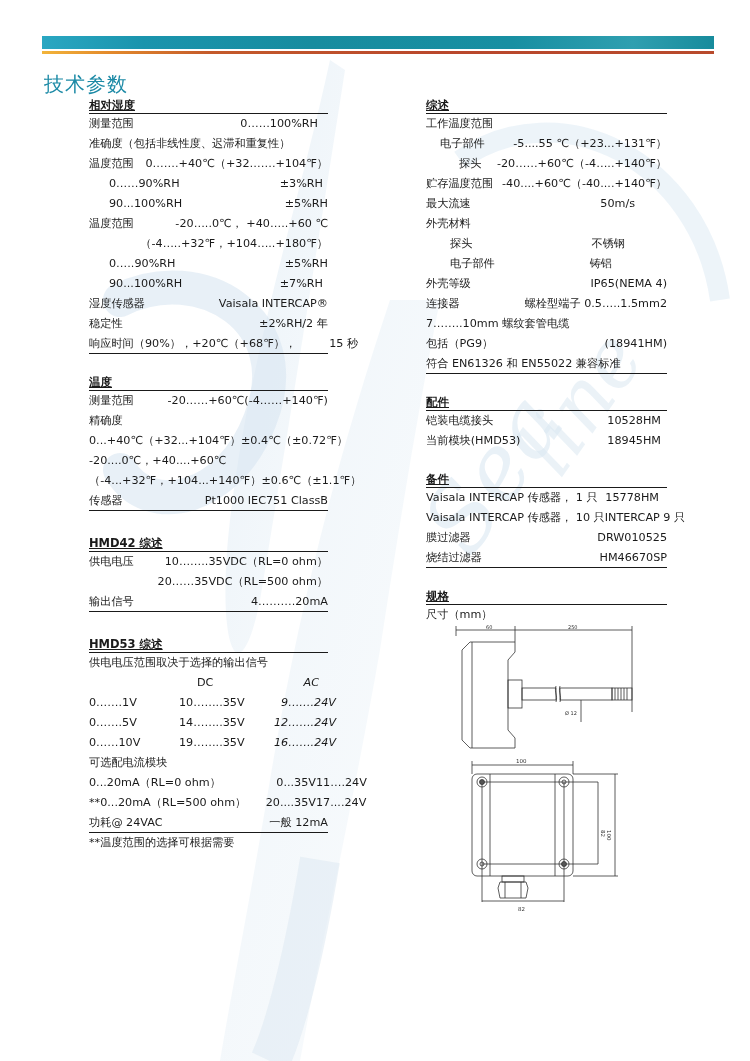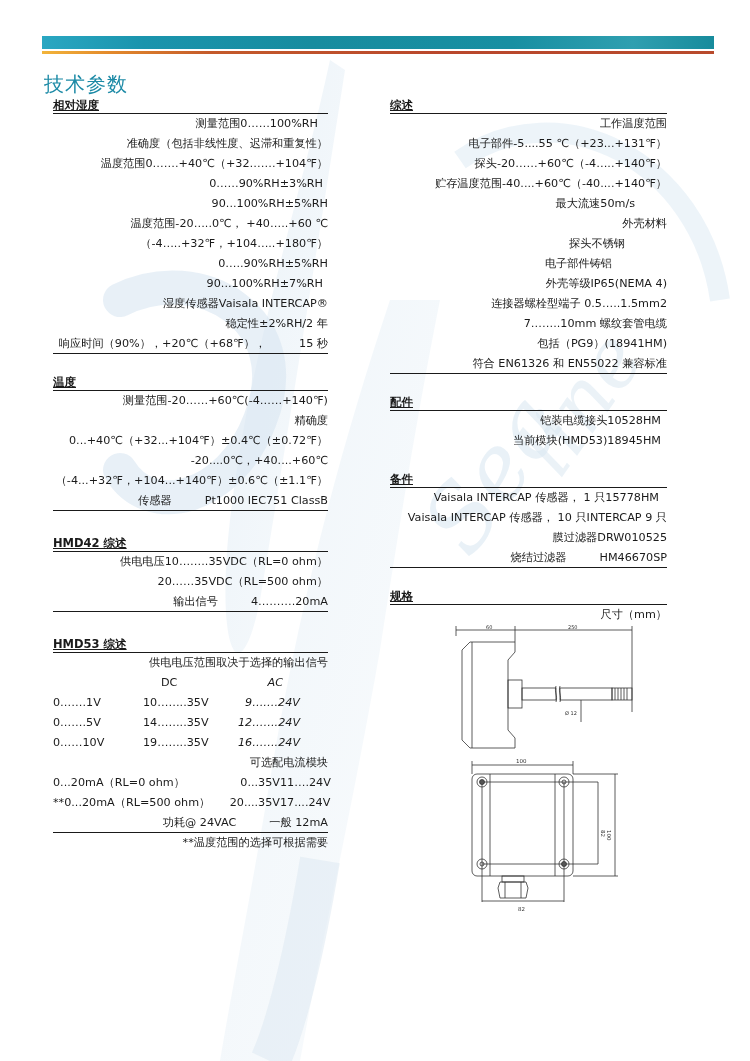--- a/index.html
+++ b/index.html
@@ -20,26 +20,26 @@
     height:3px;
     background:linear-gradient(90deg,#f2b43a 0%,#e38a2b 10%,#c45a2a 25%,#b9472c 60%,#b84a2c 100%);
   }
   .page-title {
     position:absolute; left:44px; top:58px; z-index:1;
     font-size:20px; color:#1c8aa6; letter-spacing:1px; font-weight:normal;font-family:Liberation Serif, serif;
   }
   .col { position:absolute; z-index:1; font-size:11.2px; }
   .col-left { left:53px; top:97px; width:275px; }
   .col-right { left:390px; top:97px; width:277px; }
-  .section { margin-bottom:16px; }
+  .section { margin-bottom:16px;margin-left:36px; }
   .sec-head {
     font-weight:bold; font-size:11.5px; text-decoration:underline;
     border-bottom:1.5px solid #1a1a1a; padding-bottom:0px; height:16px; line-height:16px;
   }
-  .row { display:flex; justify-content:flex-end; align-items:baseline; height:20px; line-height:20px; white-space:nowrap; }
+  .row { display:flex; justify-content:space-between; align-items:baseline; height:20px; line-height:20px; white-space:nowrap; }
   .row.ul { border-bottom:1px solid #1a1a1a; height:19px;gap:33px; }
   .row .lbl { flex:0 0 auto; }
   .row .val { flex:0 0 auto; text-align:right; }
   .ind1 { padding-left:20px; }
   .ind2 { padding-left:33px; }
   .ind-small { padding-left:4px; }
   .grid3 { display:grid; grid-template-columns:90px 95px 90px; height:20px; line-height:20px; white-space:nowrap; }
   .grid3 span:nth-child(3) { text-align:right; padding-right:28px;font-style:italic; }
   .grid3 span:nth-child(2) { text-align:left; }
   .grid3b { display:grid; grid-template-columns:165px 62px 48px; height:20px; line-height:20px; white-space:nowrap; }

